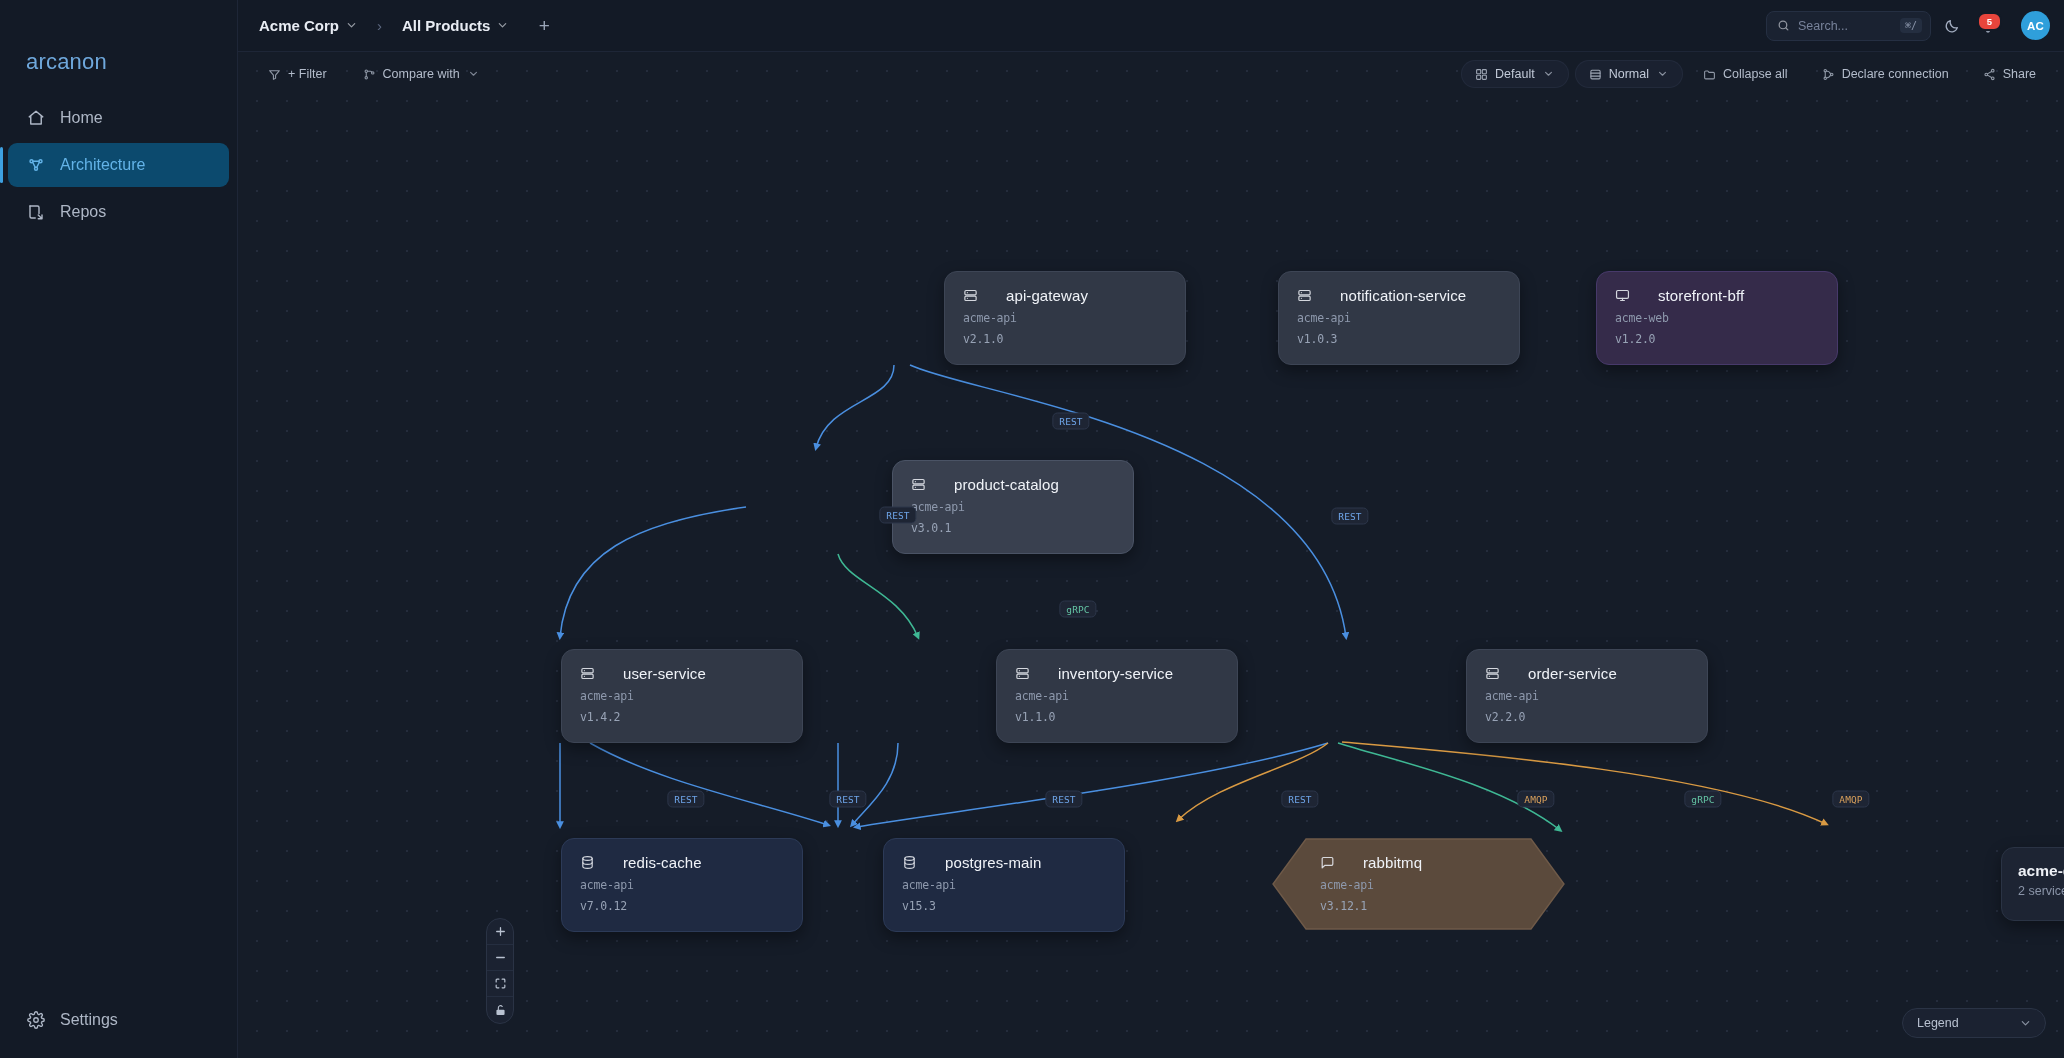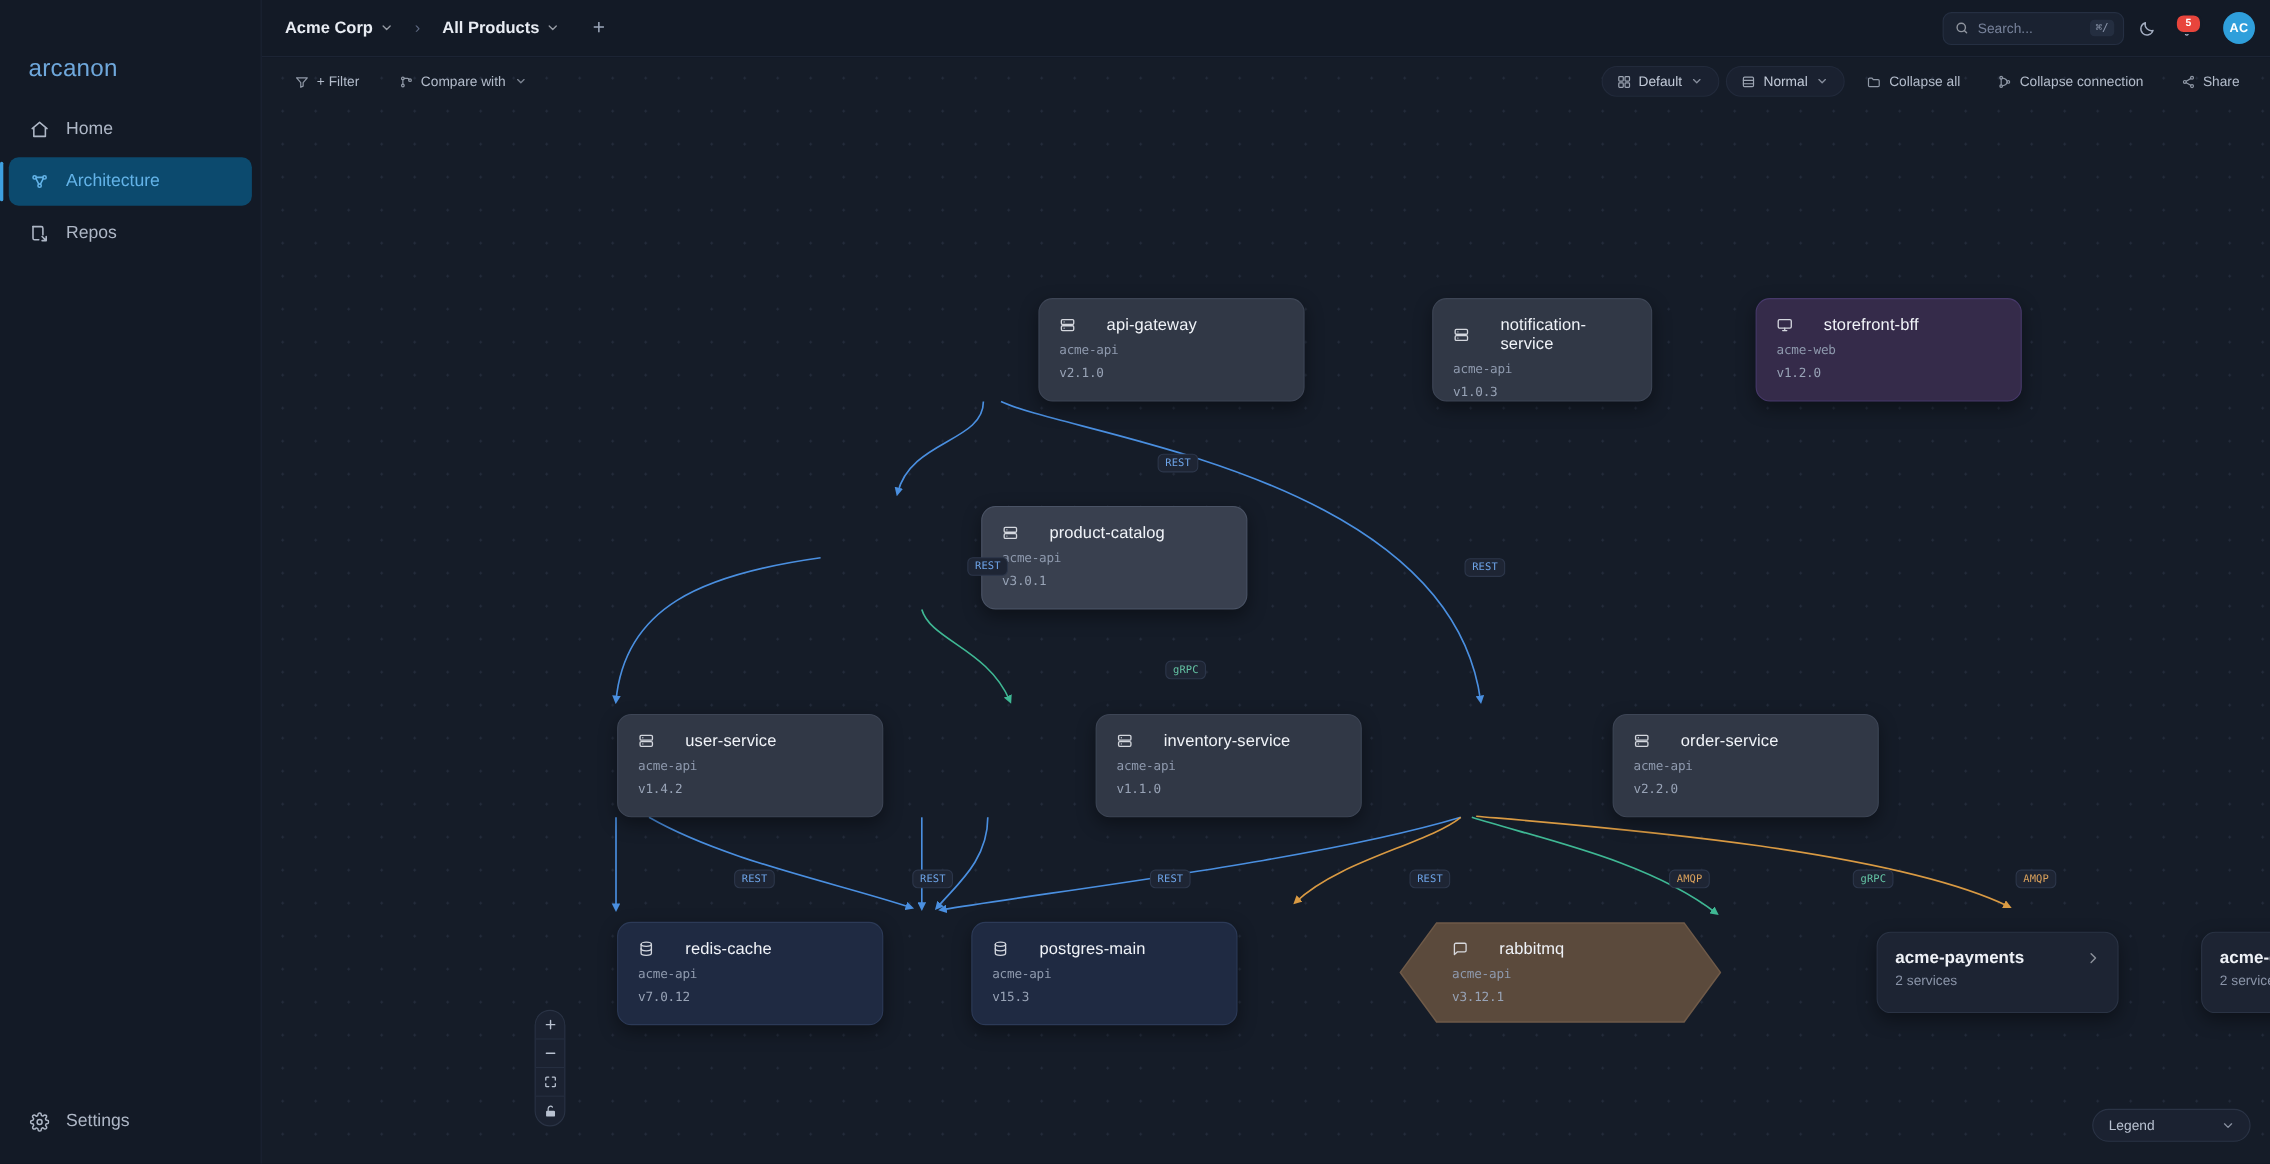--- a/index.html
+++ b/index.html
@@ -367,21 +367,21 @@
             </svg>
           <span>Collapse all</span>
         </div>
         <div class="pill ghost">
           <svg viewBox="0 0 24 24" fill="none" stroke="currentColor" stroke-width="2" stroke-linecap="round" stroke-linejoin="round">
               <circle cx="6" cy="5" r="2.2"></circle>
               <circle cx="6" cy="19" r="2.2"></circle>
               <circle cx="18" cy="12" r="2.2"></circle>
               <path d="M6 7.2V16.8M8.2 5.6c6 .8 7.2 3.4 7.6 5.6M8.2 18.4c6-.8 7.2-3.4 7.6-5.6"></path>
             </svg>
-          <span>Collapse connection</span>
+          <span>Declare connection</span>
         </div>
         <div class="pill ghost">
           <svg viewBox="0 0 24 24" fill="none" stroke="currentColor" stroke-width="2" stroke-linecap="round" stroke-linejoin="round">
               <circle cx="18" cy="5" r="2.4"></circle>
               <circle cx="6" cy="12" r="2.4"></circle>
               <circle cx="18" cy="19" r="2.4"></circle>
               <path d="m8.2 10.8 7.6-4.4M8.2 13.2l7.6 4.4"></path>
             </svg>
           <span>Share</span>
         </div>
@@ -446,21 +446,21 @@
                 <rect x="3" y="4" width="18" height="7" rx="1.8"></rect>
                 <rect x="3" y="13" width="18" height="7" rx="1.8"></rect>
                 <path d="M7 7.5h.01M7 16.5h.01"></path>
               </svg>
             <span class="ntitle">api-gateway</span>
           </div>
           <div class="nsub">acme-api</div>
           <div class="nver">v2.1.0</div>
         </div>
 
-        <div class="node svc" style="left:1064px;top:219px;width:200px;height:94px">
+        <div class="node svc" style="left:1040px;top:219px;width:242px;height:94px">
           <div class="nhead">
             <svg viewBox="0 0 24 24" fill="none" stroke="currentColor" stroke-width="1.9" stroke-linecap="round" stroke-linejoin="round">
                 <rect x="3" y="4" width="18" height="7" rx="1.8"></rect>
                 <rect x="3" y="13" width="18" height="7" rx="1.8"></rect>
                 <path d="M7 7.5h.01M7 16.5h.01"></path>
               </svg>
             <span class="ntitle">notification-service</span>
           </div>
           <div class="nsub">acme-api</div>
           <div class="nver">v1.0.3</div>
@@ -567,29 +567,20 @@
                     <path d="M20.5 14.5a2 2 0 0 1-2 2H8l-4.5 4V6a2 2 0 0 1 2-2h13a2 2 0 0 1 2 2Z"></path>
                   </svg>
                 <span class="ntitle">rabbitmq</span>
               </div>
               <div class="nsub">acme-api</div>
               <div class="nver">v3.12.1</div>
             </div>
           </div>
         </div>
 
-        <div class="node group" style="left:1468px;top:795px;width:220px;height:74px">
-          <div class="grow">
-            <span class="gtitle">acme-payments</span>
-            <svg class="gchev" viewBox="0 0 24 24" fill="none" stroke="currentColor" stroke-width="2.6" stroke-linecap="round" stroke-linejoin="round">
-                <path d="m8 4 8 8-8 8"></path>
-              </svg>
-          </div>
-          <div class="gsub">2 services</div>
-        </div>
 
         <div class="node group" style="left:1763px;top:795px;width:220px;height:74px">
           <div class="grow">
             <span class="gtitle">acme-data</span>
 
           </div>
           <div class="gsub">2 services</div>
         </div>
       </div>
 

